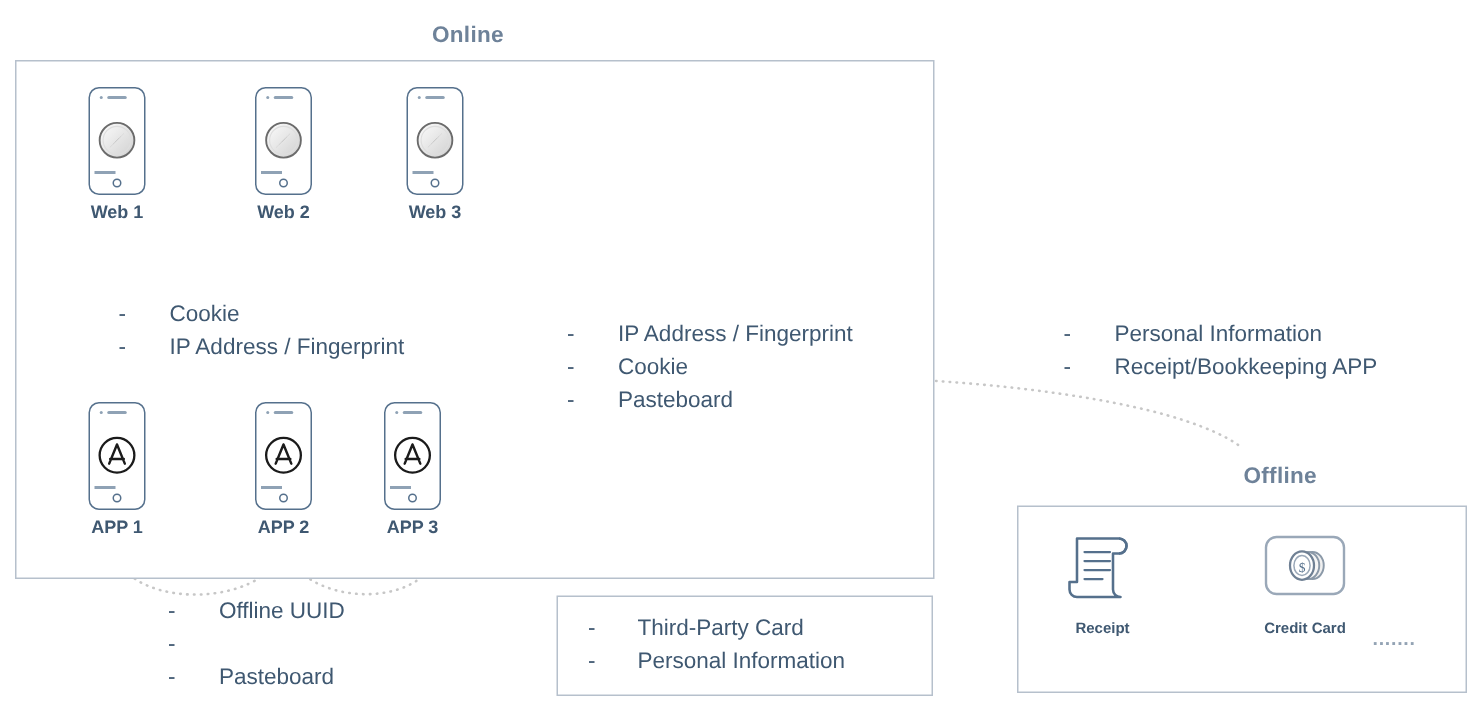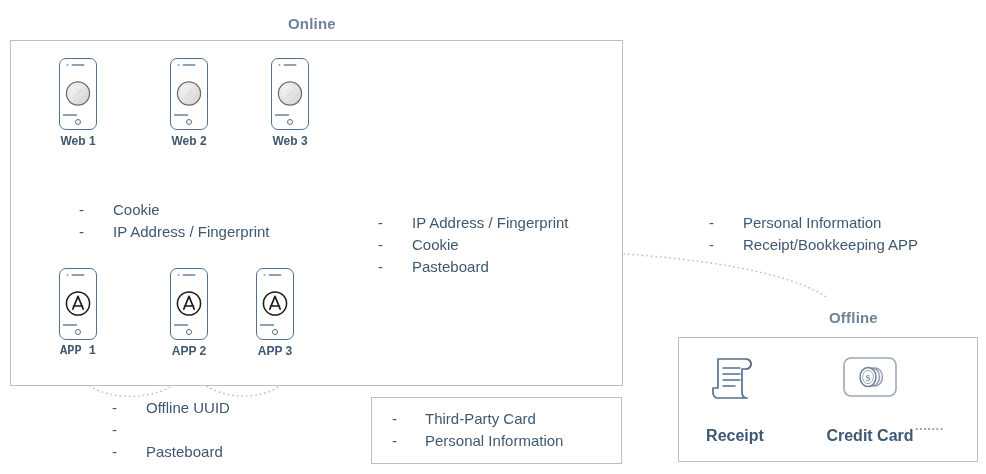--- a/index.html
+++ b/index.html
@@ -112,39 +112,39 @@
     font-size: 12px;
     font-weight: bold;
     color: #3f5871;
     white-space: nowrap;
   }
 
   
   #dev-web1 { left: 51px;  top: 58px; }
   #dev-web2 { left: 162px; top: 58px; }
   #dev-web3 { left: 263px; top: 58px; }
-  #dev-app1 { left: 51px;  top: 268px; font-family: Liberation Mono, monospace; }
+  #dev-app1 { left: 51px;  top: 268px; }
   #dev-app2 { left: 162px; top: 268px; }
   #dev-app3 { left: 248px; top: 268px; }
 
   
   .offline-item {
     position: absolute;
     text-align: center;
   }
   #off-receipt { left: 700px; top: 352px; width: 70px; }
   #off-card    { left: 824px; top: 352px; width: 92px; }
   .offline-icon {
     width: 62px;
     height: 52px;
     margin: 0 auto;
   }
   .offline-label {
-    margin-top: 19px;
-    font-size: 16px;
+    margin-top: 5px;
+    font-size: 10px;
     font-weight: bold;
     color: #3f5871;
     white-space: nowrap;
   }
   #ellipsis-label {
     position: absolute;
     left: 915px;
     top: 418px;
     font-size: 13px;
     font-weight: bold;

